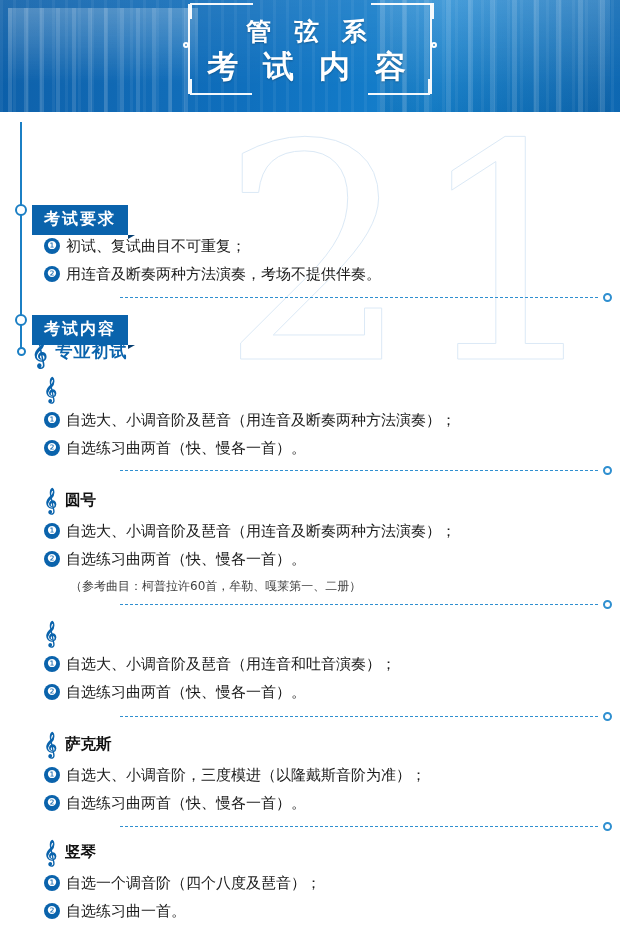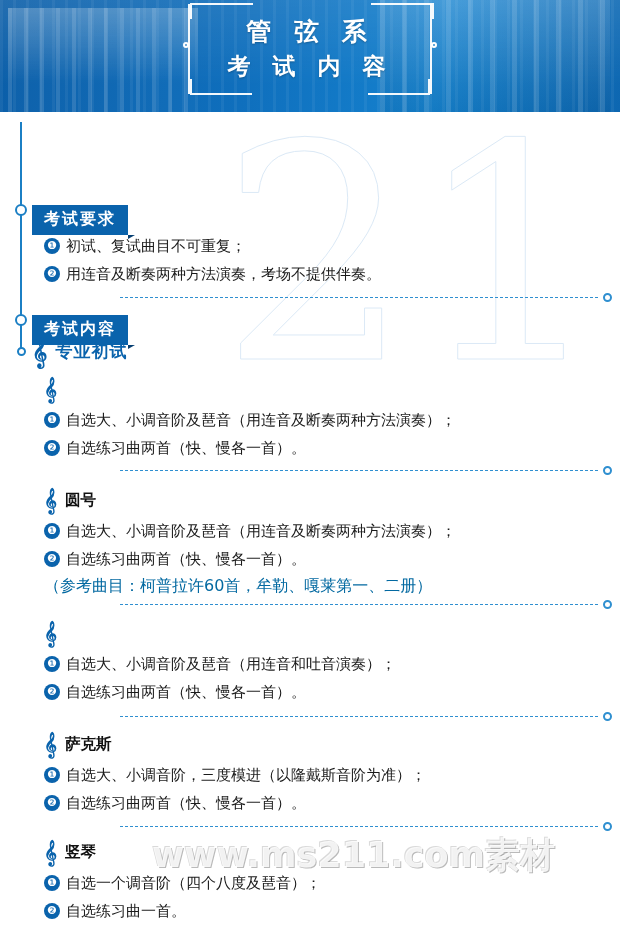--- a/index.html
+++ b/index.html
@@ -97,21 +97,21 @@
   .td1 { left: -5px; top: 38px; }
   .td2 { right: -5px; top: 38px; }
   .title-line1, .title-line2 {
     color: #ffffff;
     font-weight: bold;
     letter-spacing: 7px;
     text-shadow: 0 1px 2px rgba(0,0,0,.25);
     font-family: "DejaVu Serif", "Liberation Serif", serif;
   }
   .title-line1 { font-size: 25px; line-height: 34px; }
-  .title-line2 { font-size: 23px; line-height: 34px; }
+  .title-line2 { font-size: 31px; line-height: 34px; }
 
   
   .page {
     position: absolute;
     top: 112px; left: 0;
     width: 620px;
     height: 813px;
     background: #ffffff;
     overflow: hidden;
   }
@@ -225,23 +225,24 @@
   .instr-head {
     display: flex;
     align-items: center;
     color: #111111;
     font-weight: bold;
     font-size: 15.5px;
   }
   .instr-head .clef { font-size: 22px; color: #0a63ac; margin-right: 8px; }
 
   .note-line {
-    font-size: 16px;
-    color: #0369a1;
+    font-size: 12px;
+    color: #404040;
     line-height: 22px;
+    margin-left: 26px;
   }
 
   
   .dashline {
     position: absolute;
     left: 120px;
     right: 22px;
     height: 0;
     border-top: 1.5px dashed #2f8fd0;
   }
@@ -423,14 +424,13 @@
         <span class="onum">❶</span>
         <span class="otext">自选一个调音阶（四个八度及琶音）；</span>
       </div>
       <div class="oitem">
         <span class="onum">❷</span>
         <span class="otext">自选练习曲一首。</span>
       </div>
     </div>
   </div>
 
-  <div class="wm-text">www.ms211.com素材</div>
 </div>
 
 </body></html>

